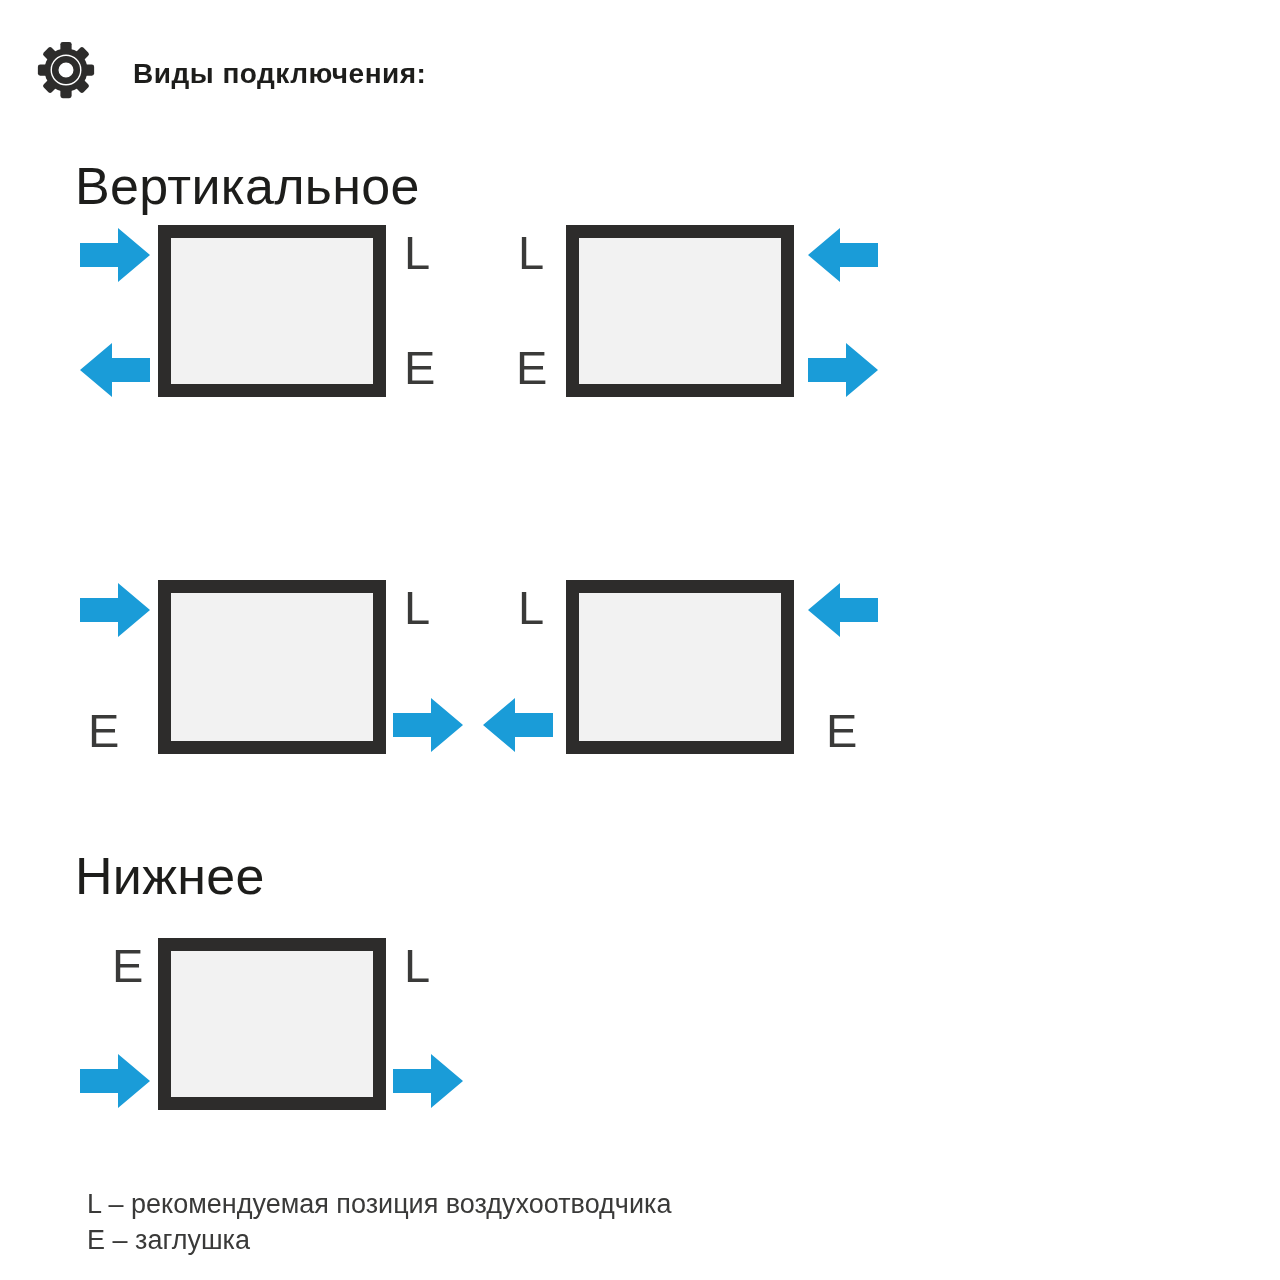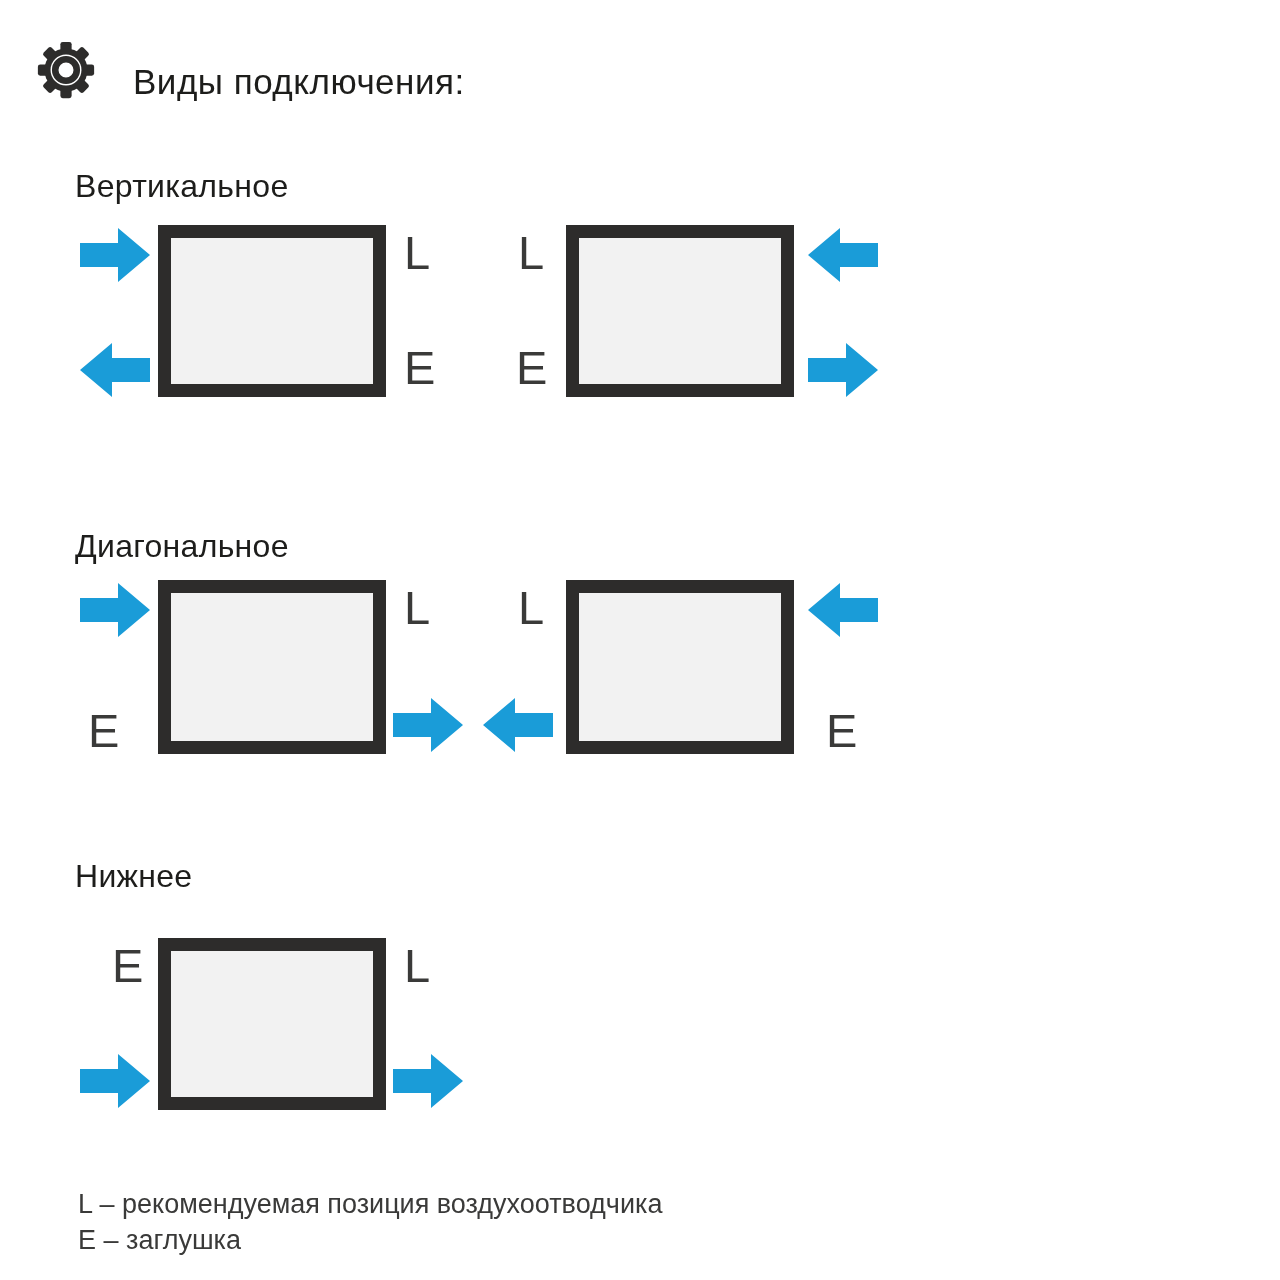--- a/index.html
+++ b/index.html
@@ -14,46 +14,45 @@
   body{font-family:"Liberation Sans","DejaVu Sans",sans-serif;}
   .canvas{
     position:relative;
     width:1280px;height:1280px;
     background:#ffffff;
     overflow:hidden;
   }
   .layer{position:absolute;inset:0;}
   .page-header-title{
     position:absolute;left:133px;top:52px;
-    font-size:35px;font-weight:400;color:var(--text);line-height:44px;
+    font-size:28px;font-weight:700;color:var(--text);line-height:44px;
     letter-spacing:0.5px;
-    margin-top:8px;
   }
   .gear{position:absolute;left:36px;top:40px;width:60px;height:60px;}
   .gear svg{display:block;width:100%;height:100%;}
   .section-title{
     position:absolute;left:75px;
-    font-size:32px;font-weight:400;color:var(--text);line-height:44px;
+    font-size:52px;font-weight:400;color:var(--text);line-height:44px;
     letter-spacing:0.3px;
   }
   .radiator{
     position:absolute;width:228px;height:172px;
     background:var(--radiator-fill);
     border:13px solid var(--frame);
   }
   .radiator.tall{height:174px;}
   .arrow{position:absolute;width:70px;height:54px;}
   .arrow svg{display:block;width:100%;height:100%;fill:var(--arrow);}
   .arrow.left svg{transform:scaleX(-1);}
   .port-label{
     position:absolute;
     font-size:47px;font-weight:400;color:var(--label);line-height:54px;
   }
   .legend-line{
-    position:absolute;left:78px;
+    position:absolute;left:87px;
     font-size:27px;color:var(--label);line-height:36px;
   }
 </style>
 </head>
 <body>
 
 <div class="canvas">
 
   <div class="gear">
     <svg viewBox="0 0 64 64" aria-hidden="true">
@@ -104,21 +103,20 @@
         </svg>
     </div>
     <div class="arrow" style="left:808px;top:343px">
       <svg viewBox="0 0 70 54">
           <polygon points="0,15 38,15 38,0 70,27 38,54 38,39 0,39"></polygon>
         </svg>
     </div>
   </div>
 
   <div class="layer">
-    <div class="section-title" style="top:524px">Диагональное</div>
 
     <div class="arrow" style="left:80px;top:583px">
       <svg viewBox="0 0 70 54">
           <polygon points="0,15 38,15 38,0 70,27 38,54 38,39 0,39"></polygon>
         </svg>
     </div>
     <div class="radiator tall" style="left:158px;top:580px"></div>
     <div class="port-label" style="left:88px;top:704px">E</div>
     <div class="port-label" style="left:404px;top:581px">L</div>
     <div class="arrow" style="left:393px;top:698px">

